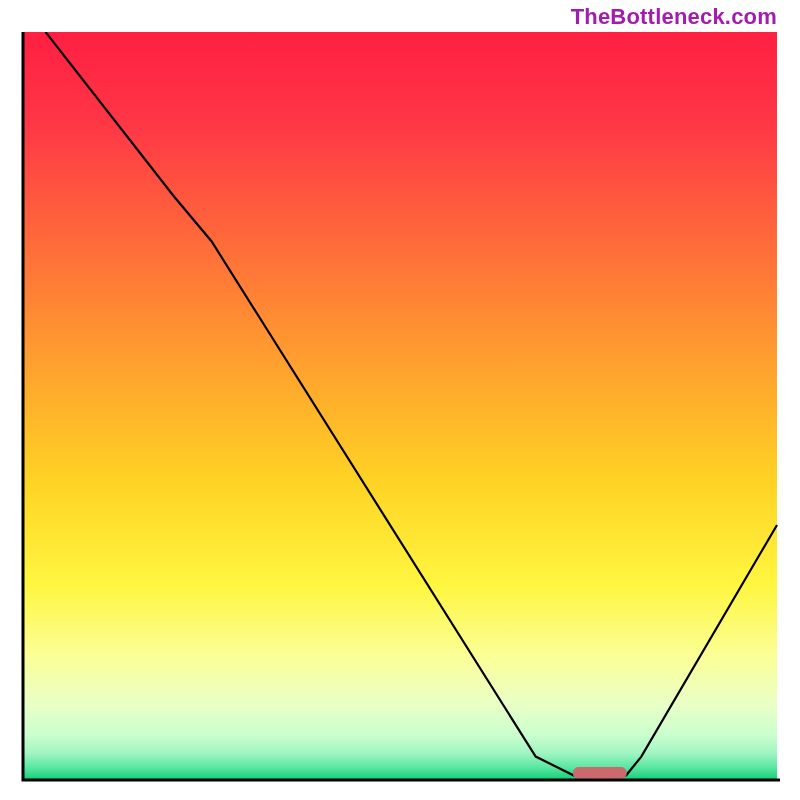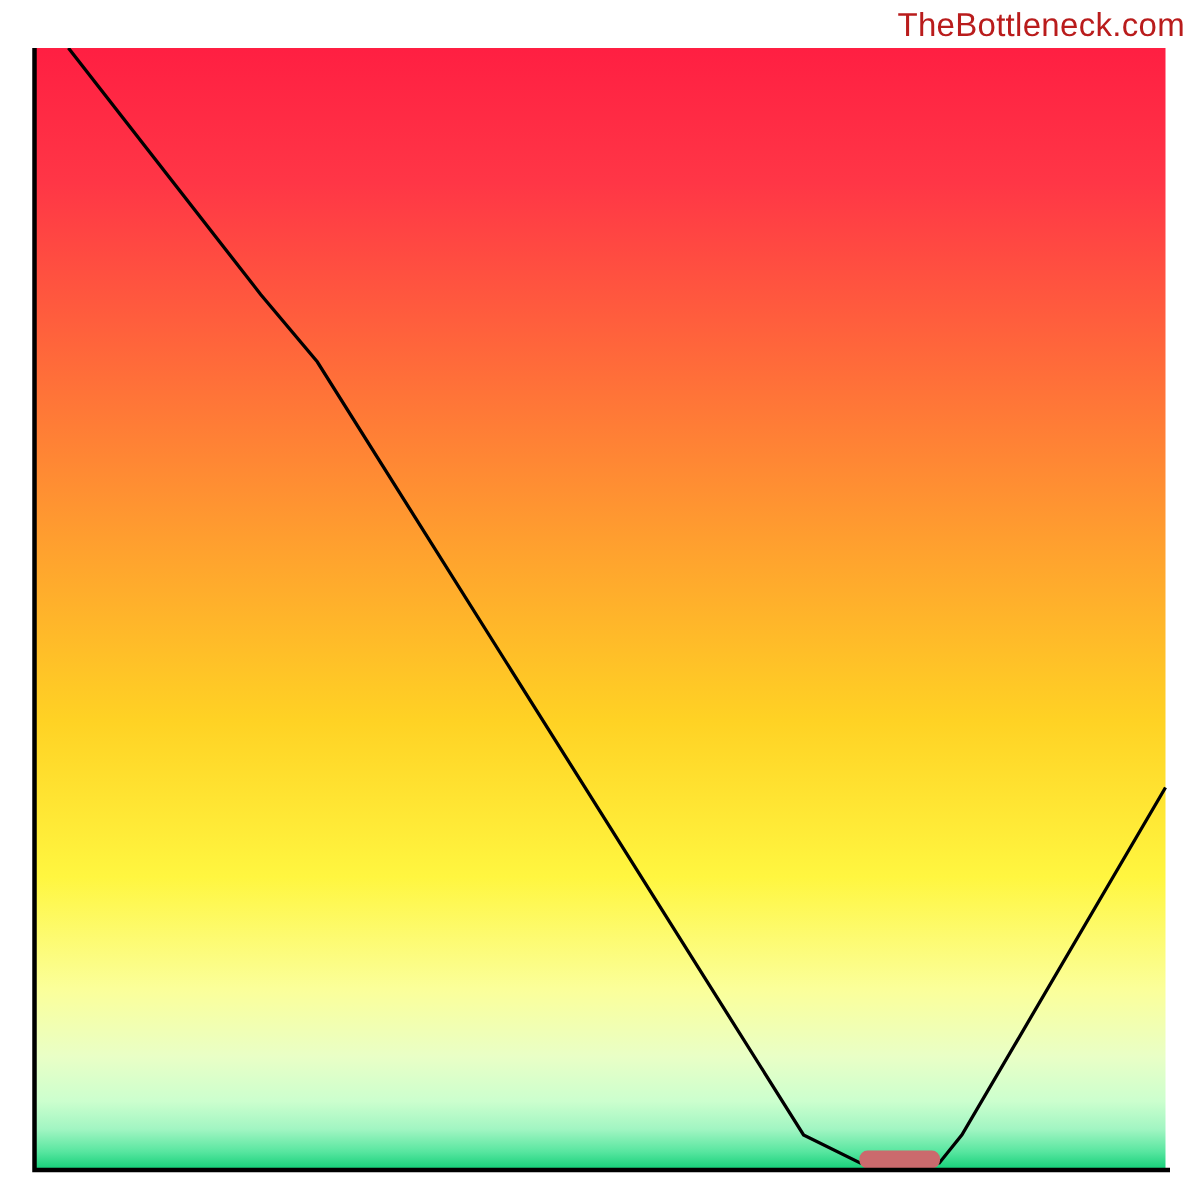--- a/index.html
+++ b/index.html
@@ -12,24 +12,24 @@
     font-family: Arial, Helvetica, sans-serif;
   }
   .canvas {
     position: relative;
     width: 800px;
     height: 800px;
   }
   .watermark {
     position: absolute;
     top: 4px;
-    right: 10px;
+    right: 23px;
     font-size: 22px;
-    font-weight: 400;
-    color: #b91c1c;
+    font-weight: 700;
+    color: #a21caf;
     letter-spacing: 0.2px;
   }
   .plot-area {
     position: absolute;
     left: 20px;
     top: 32px;
     width: 760px;
     height: 750px;
     background: #ffffff;
   }

